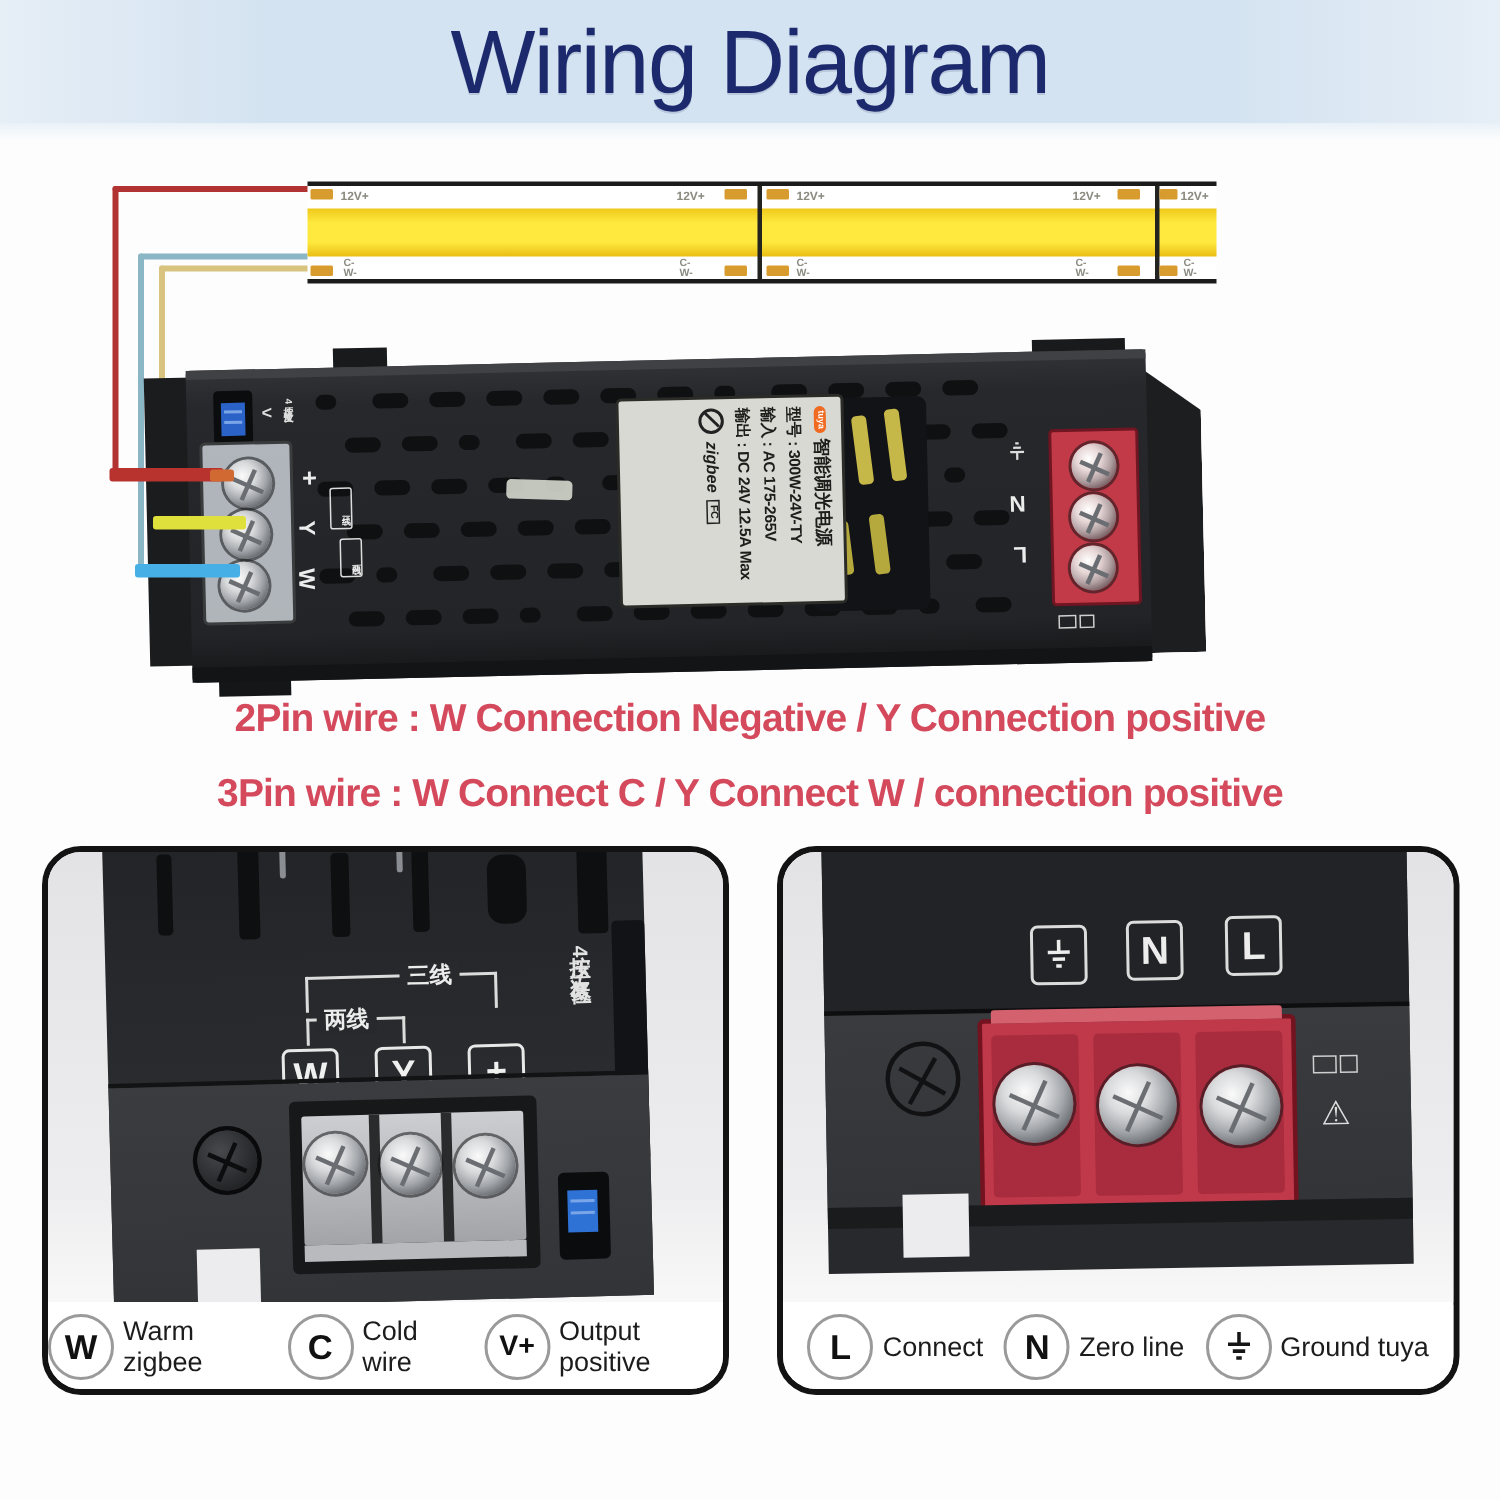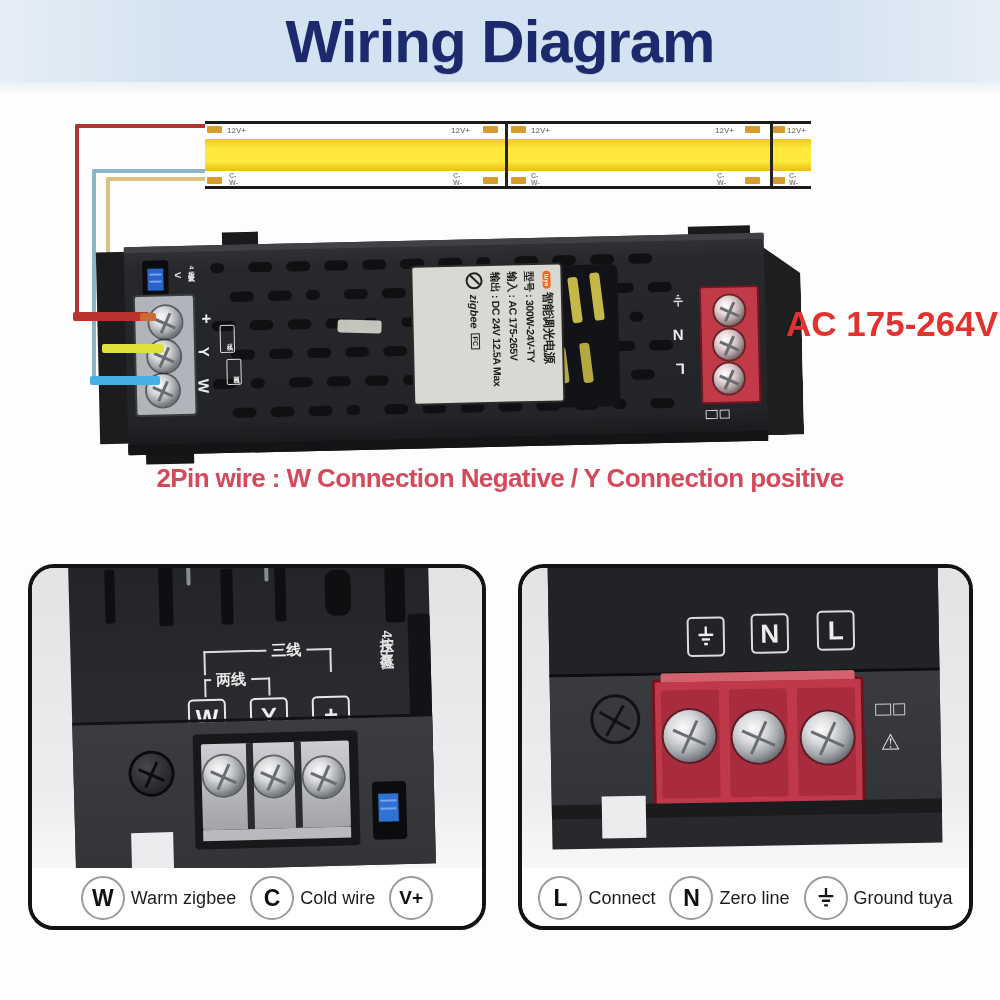--- a/index.html
+++ b/index.html
@@ -4,21 +4,21 @@
 <style>
   html,body{margin:0;padding:0;background:#fff;}
   .stage{position:relative;width:1000px;height:1000px;overflow:hidden;
          font-family:"Liberation Sans","DejaVu Sans",sans-serif;background:#fdfdfd;}
   .abs{position:absolute;}
 
   
   .titlebar{left:0;top:0;width:1000px;height:82px;
     background:linear-gradient(90deg,#e6eef6,#d4e3f1 18%,#d4e3f1 82%,#e6eef6);
     display:flex;align-items:center;justify-content:center;}
-  .titlebar .t{font-size:60px;font-weight:bold;letter-spacing:-1px;color:#1c2a6d;
+  .titlebar .t{font-size:60px;font-weight:normal;letter-spacing:-1px;color:#1c2a6d;
     text-shadow:0 1px 0 #b9c7dd;}
   .title-under{left:0;top:82px;width:1000px;height:12px;background:linear-gradient(#e9f1f8,#fdfdfd);}
 
   
   .strip{left:205px;top:121px;width:606px;height:68px;background:#fff;
     border-top:3px solid #1b1b1b;border-bottom:3px solid #1b1b1b;box-sizing:border-box;}
   .strip .band{position:absolute;left:0;top:15px;width:100%;height:32px;
     background:linear-gradient(#efc91c,#ffe93e 30%,#ffe93e 70%,#e9bd14);}
   .strip .divider{position:absolute;top:0;width:3px;height:62px;background:#23231f;}
   .pad{position:absolute;width:15px;height:7px;background:#d79b2e;border-radius:1px;}
@@ -327,23 +327,23 @@
 
     <div class="term term-in">
       <div class="screw red-tint" style="left:13px;top:8px;width:30px;height:30px;"></div>
       <div class="screw red-tint" style="left:12px;top:42px;width:30px;height:30px;"></div>
       <div class="screw red-tint" style="left:11px;top:76px;width:30px;height:30px;"></div>
     </div>
     <div class="mini-mark" style="left:578px;top:176px;width:10px;height:7px;"></div>
     <div class="mini-mark" style="left:592px;top:176px;width:8px;height:7px;"></div>
   </div>
 
-  <div class="abs ac-text">AC 175-264V</div>
 
   <div class="abs caption" style="top:463px;">2Pin wire :  W Connection Negative /  Y Connection positive</div>
+  <div class="abs caption" style="top:513px;">3Pin wire :  W Connect C / Y Connect W / connection positive</div>
 
   <div class="abs panel panel-l">
     <div class="photo">
       <div class="case-l">
         <div class="comp" style="left:36px;top:8px;width:10px;height:54px;"></div>
         <div class="comp" style="left:90px;top:4px;width:14px;height:62px;"></div>
         <div class="comp" style="left:118px;top:0px;width:4px;height:26px;background:#8a8d92;"></div>
         <div class="comp" style="left:152px;top:10px;width:12px;height:56px;"></div>
         <div class="comp" style="left:196px;top:0px;width:4px;height:24px;background:#8a8d92;"></div>
         <div class="comp" style="left:206px;top:6px;width:11px;height:58px;"></div>
@@ -389,20 +389,21 @@
       <div class="leg-item">
         <div class="leg-circle">W</div>
         <div class="leg-label">Warm zigbee</div>
       </div>
       <div class="leg-item">
         <div class="leg-circle">C</div>
         <div class="leg-label">Cold wire</div>
       </div>
       <div class="leg-item">
         <div class="leg-circle" style="font-size:19px;">V+</div>
+        <div class="leg-label">Output positive</div>
       </div>
     </div>
   </div>
 
   <div class="abs panel panel-r">
     <div class="photo">
       <div class="case-r">
         <div style="position:absolute;left:0;top:0;width:100%;height:115px;background:#222326;border-bottom:3px solid #0e0e10;"></div>
         <div class="lblbox" style="left:138px;top:60px;">
           <svg class="gnd" width="22" height="24" viewBox="0 0 24 26">

